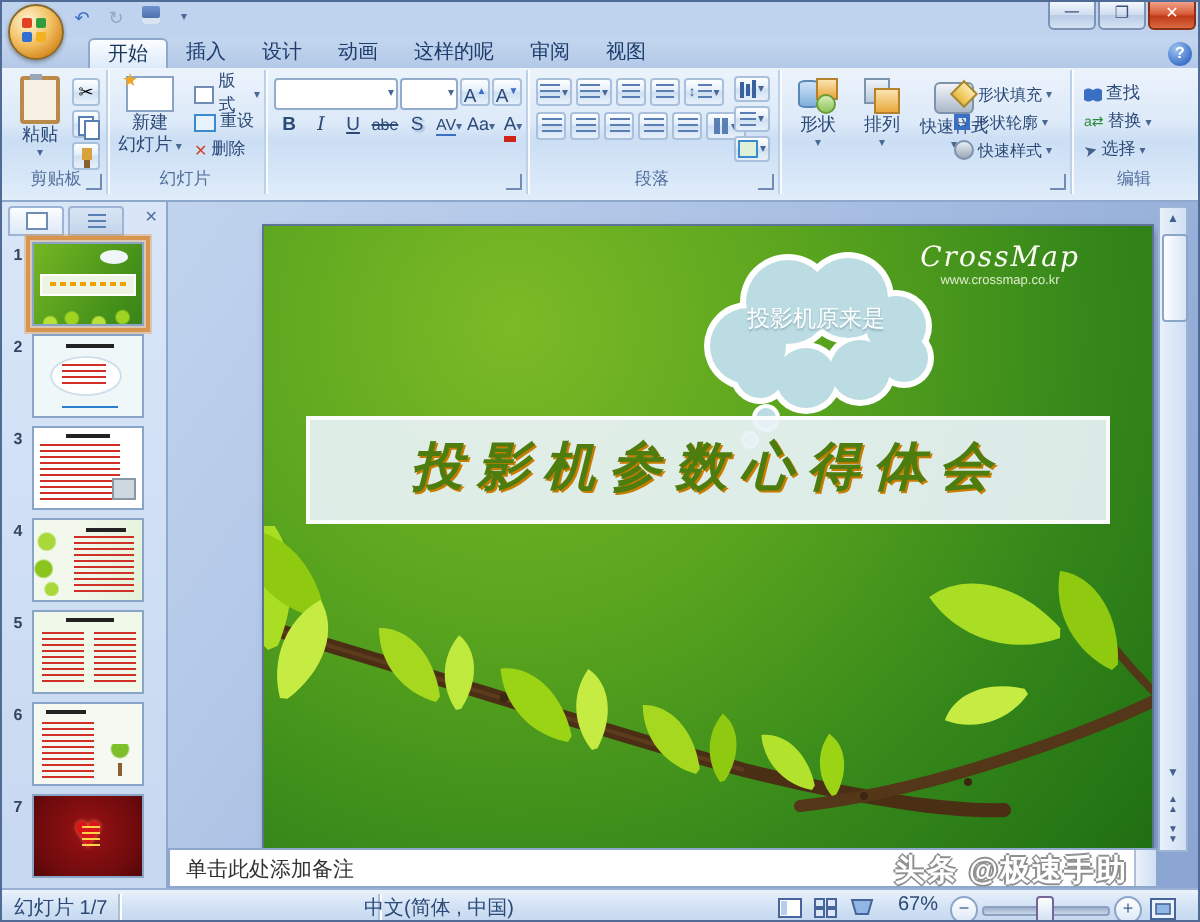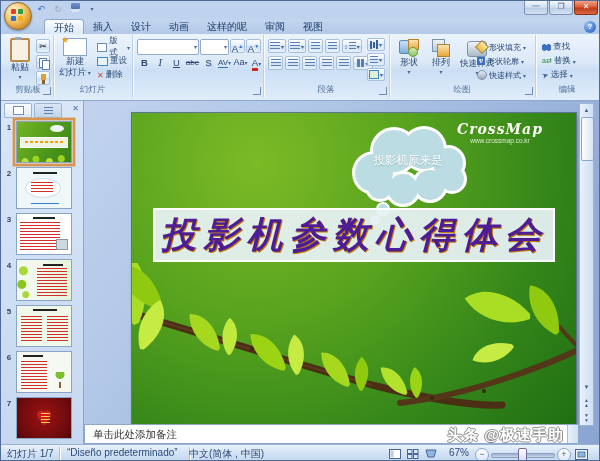--- a/index.html
+++ b/index.html
@@ -63,26 +63,26 @@
   .t4 .foliage{position:absolute;left:0;top:4px;width:16px;height:34px;background:radial-gradient(circle at 40% 20%,#a8d83a 4px,transparent 5px),radial-gradient(circle at 30% 60%,#8cc41e 4px,transparent 5px),radial-gradient(circle at 55% 90%,#a8d83a 3px,transparent 4px);}
   .t5{background:#f0f8ea;}
   .t6{background:#f5f9f2;}
   .t6 .plant{position:absolute;right:6px;bottom:4px;width:10px;height:16px;background:radial-gradient(circle at 50% 25%,#7cbf2a 4px,transparent 5px),linear-gradient(#0000 60%,#8a6033 60% 100%);background-size:10px 10px,2px 16px;background-position:0 0,4px 0;background-repeat:no-repeat;}
   .t7{background:radial-gradient(circle at 50% 45%,#9c1214,#6b0a0c 75%,#4f0708);}
   .t7 .heart{position:absolute;left:0;right:0;top:4px;text-align:center;font-size:24px;color:#d9151b;text-shadow:0 0 2px #ff7a4a;line-height:30px;}
   .t7 .htxt{position:absolute;left:24px;top:15px;width:9px;height:10px;background:repeating-linear-gradient(to bottom,#ffd24a 0 1px,transparent 1px 3px);}
   
   .slide{left:131px;top:12px;width:444px;height:312px;background:radial-gradient(circle at 28% 16%,#7cba26 0%,#58a31e 38%,#35871a 70%,#1f6f13 100%);box-shadow:0 0 0 1px #5d7494,1px 2px 4px rgba(30,50,80,.45);}
   .logo{right:16px;top:8px;width:120px;text-align:center;color:#fdfdf6;}
-  .logo .lg1{font-family:"DejaVu Serif",serif;font-style:italic;font-weight:bold;font-size:14px;letter-spacing:1px;}
+  .logo .lg1{font-family:"DejaVu Serif",serif;font-style:italic;font-weight:normal;font-size:14px;letter-spacing:1px;}
   .logo .lg2{font-size:6.5px;color:#ddeccc;}
   .cloud-wrap{left:216px;top:8px;width:122px;height:110px;}
   .cloud-text{position:absolute;left:12px;top:32px;width:96px;text-align:center;color:#ffffff;font-size:11.5px;line-height:15px;text-shadow:0 1px 1px rgba(80,120,130,.45);}
   .banner{left:21px;top:95px;width:402px;height:54px;background:rgba(232,242,246,.93);border:2px solid rgba(255,255,255,.85);box-sizing:border-box;}
-  .banner-title{width:100%;text-align:center;line-height:48px;font-family:"DejaVu Serif",serif;font-style:italic;font-weight:bold;font-size:36px;letter-spacing:7px;color:#4c1d95;text-shadow:1px 1px 0 #c87c00;}
+  .banner-title{width:100%;text-align:center;line-height:48px;font-family:"DejaVu Serif",serif;font-style:italic;font-weight:bold;font-size:26px;letter-spacing:7px;color:#4d7c0f;text-shadow:1px 1px 0 #c87c00;}
   .branches{left:0;bottom:0;width:444px;height:162px;}
   
   .vscroll{left:578px;top:2px;width:15px;height:323px;background:linear-gradient(90deg,#e9f1fb,#cfdff3);border:1px solid #9db4d6;box-sizing:border-box;}
   .sarrow{left:1px;width:11px;height:11px;text-align:center;line-height:10px;font-size:6px;color:#44618e;}
   .sthumb{left:1px;top:13px;width:11px;height:42px;border:1px solid #8ca6c9;border-radius:2px;background:linear-gradient(90deg,#fdfeff,#d9e6f6);}
   .dblarrow{left:1px;width:11px;height:13px;font-size:5px;line-height:5px;text-align:center;color:#44618e;padding-top:2px;box-sizing:border-box;}
   
   .notes{left:83px;top:323px;width:495px;height:20px;background:#fff;border:1px solid #8ea8cc;box-sizing:border-box;}
   .notes-text{left:8px;top:3px;font-size:10.5px;color:#333;}
   .notes-scroll{right:0;top:0;width:10px;height:18px;background:linear-gradient(90deg,#e9f1fb,#cfdff3);border-left:1px solid #aabfda;}
@@ -305,21 +305,20 @@
             <i style="width:8px;height:8px;border:2px solid #3a6fc4;box-sizing:border-box;"></i>
             <span>形状轮廓</span>
             <span class="caret">▾</span>
           </div>
         <div class="minibtn" style="font-size:8px;">
             <i style="width:8px;height:8px;border-radius:50%;background:linear-gradient(#e8eef4,#9aa7b8);border:1px solid #7d93ab;"></i>
             <span>快速样式</span>
             <span class="caret">▾</span>
           </div>
       </div>
-      <div class="abs grp-label">绘图</div>
       <div class="abs dlg"></div>
     </div>
 
     <div class="abs grp" style="left:534px;width:64px;border-right:none;box-shadow:none;">
       <div class="abs" style="left:5px;top:5px;">
         <div class="minibtn">
             <i style="width:9px;height:7px;background:radial-gradient(circle at 25% 50%,#3a6fc4 3px,transparent 3.5px),radial-gradient(circle at 75% 50%,#3a6fc4 3px,transparent 3.5px);"></i>
             <span>查找</span>
           </div>
         <div class="minibtn">
@@ -484,23 +483,22 @@
     <div class="abs notes">
       <div class="abs notes-text">单击此处添加备注</div>
       <div class="abs watermark">头条 @极速手助</div>
       <div class="abs notes-scroll"></div>
     </div>
   </div>
 
   <div class="abs statusbar">
     <div class="abs sseg" style="left:6px;">幻灯片 1/7</div>
     <div class="abs ssep" style="left:58px;"></div>
-    <div class="abs sseg" style="left:66px;">“Diseño predeterminado”</div>
     <div class="abs ssep" style="left:188px;"></div>
-    <div class="abs sseg" style="left:188px;text-align:right;">中文(简体 , 中国)</div>
+    <div class="abs sseg" style="left:181px;text-align:right;">中文(简体 , 中国)</div>
 
     <div class="abs viewbtn" style="left:385px;">
       <svg width="12" height="10">
           <rect x="0.5" y="0.5" width="11" height="9" fill="#fff" stroke="#47659a"></rect>
           <rect x="1.5" y="1.5" width="3" height="7" fill="#b9cde8"></rect>
         </svg>
     </div>
     <div class="abs viewbtn" style="left:403px;">
       <svg width="12" height="10">
           <rect x="0.5" y="0.5" width="4.5" height="4" fill="#dce8f6" stroke="#47659a"></rect>

